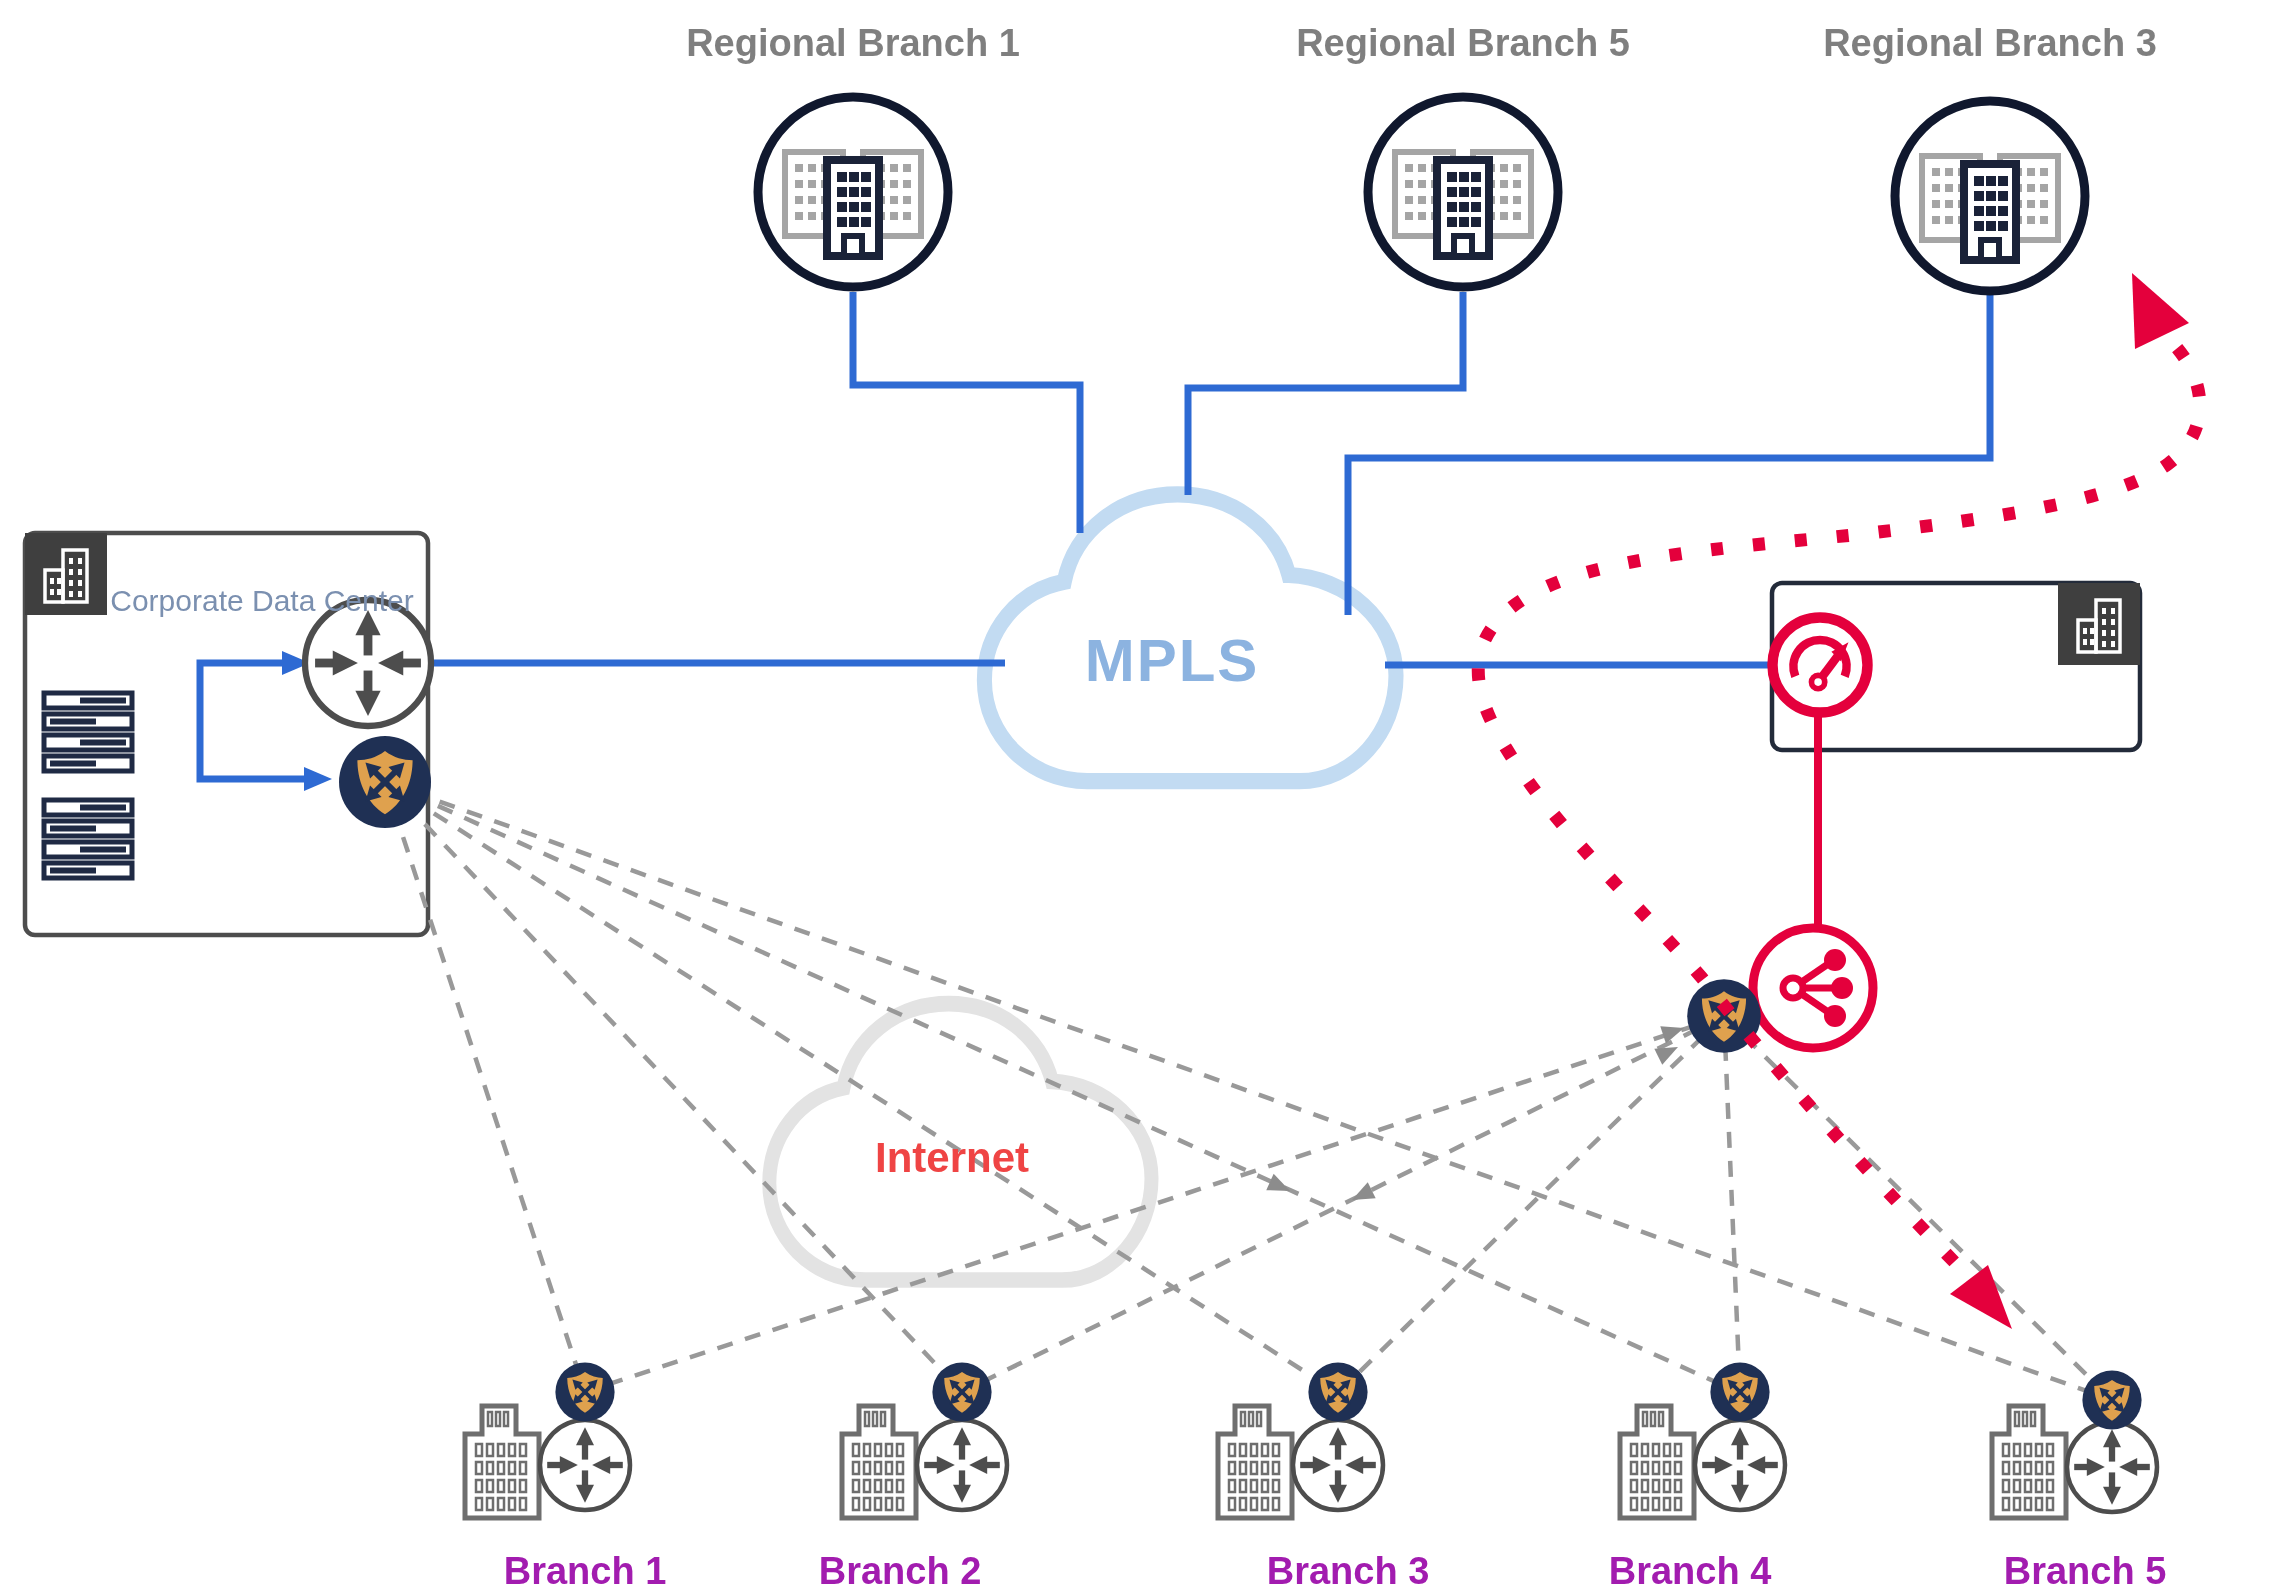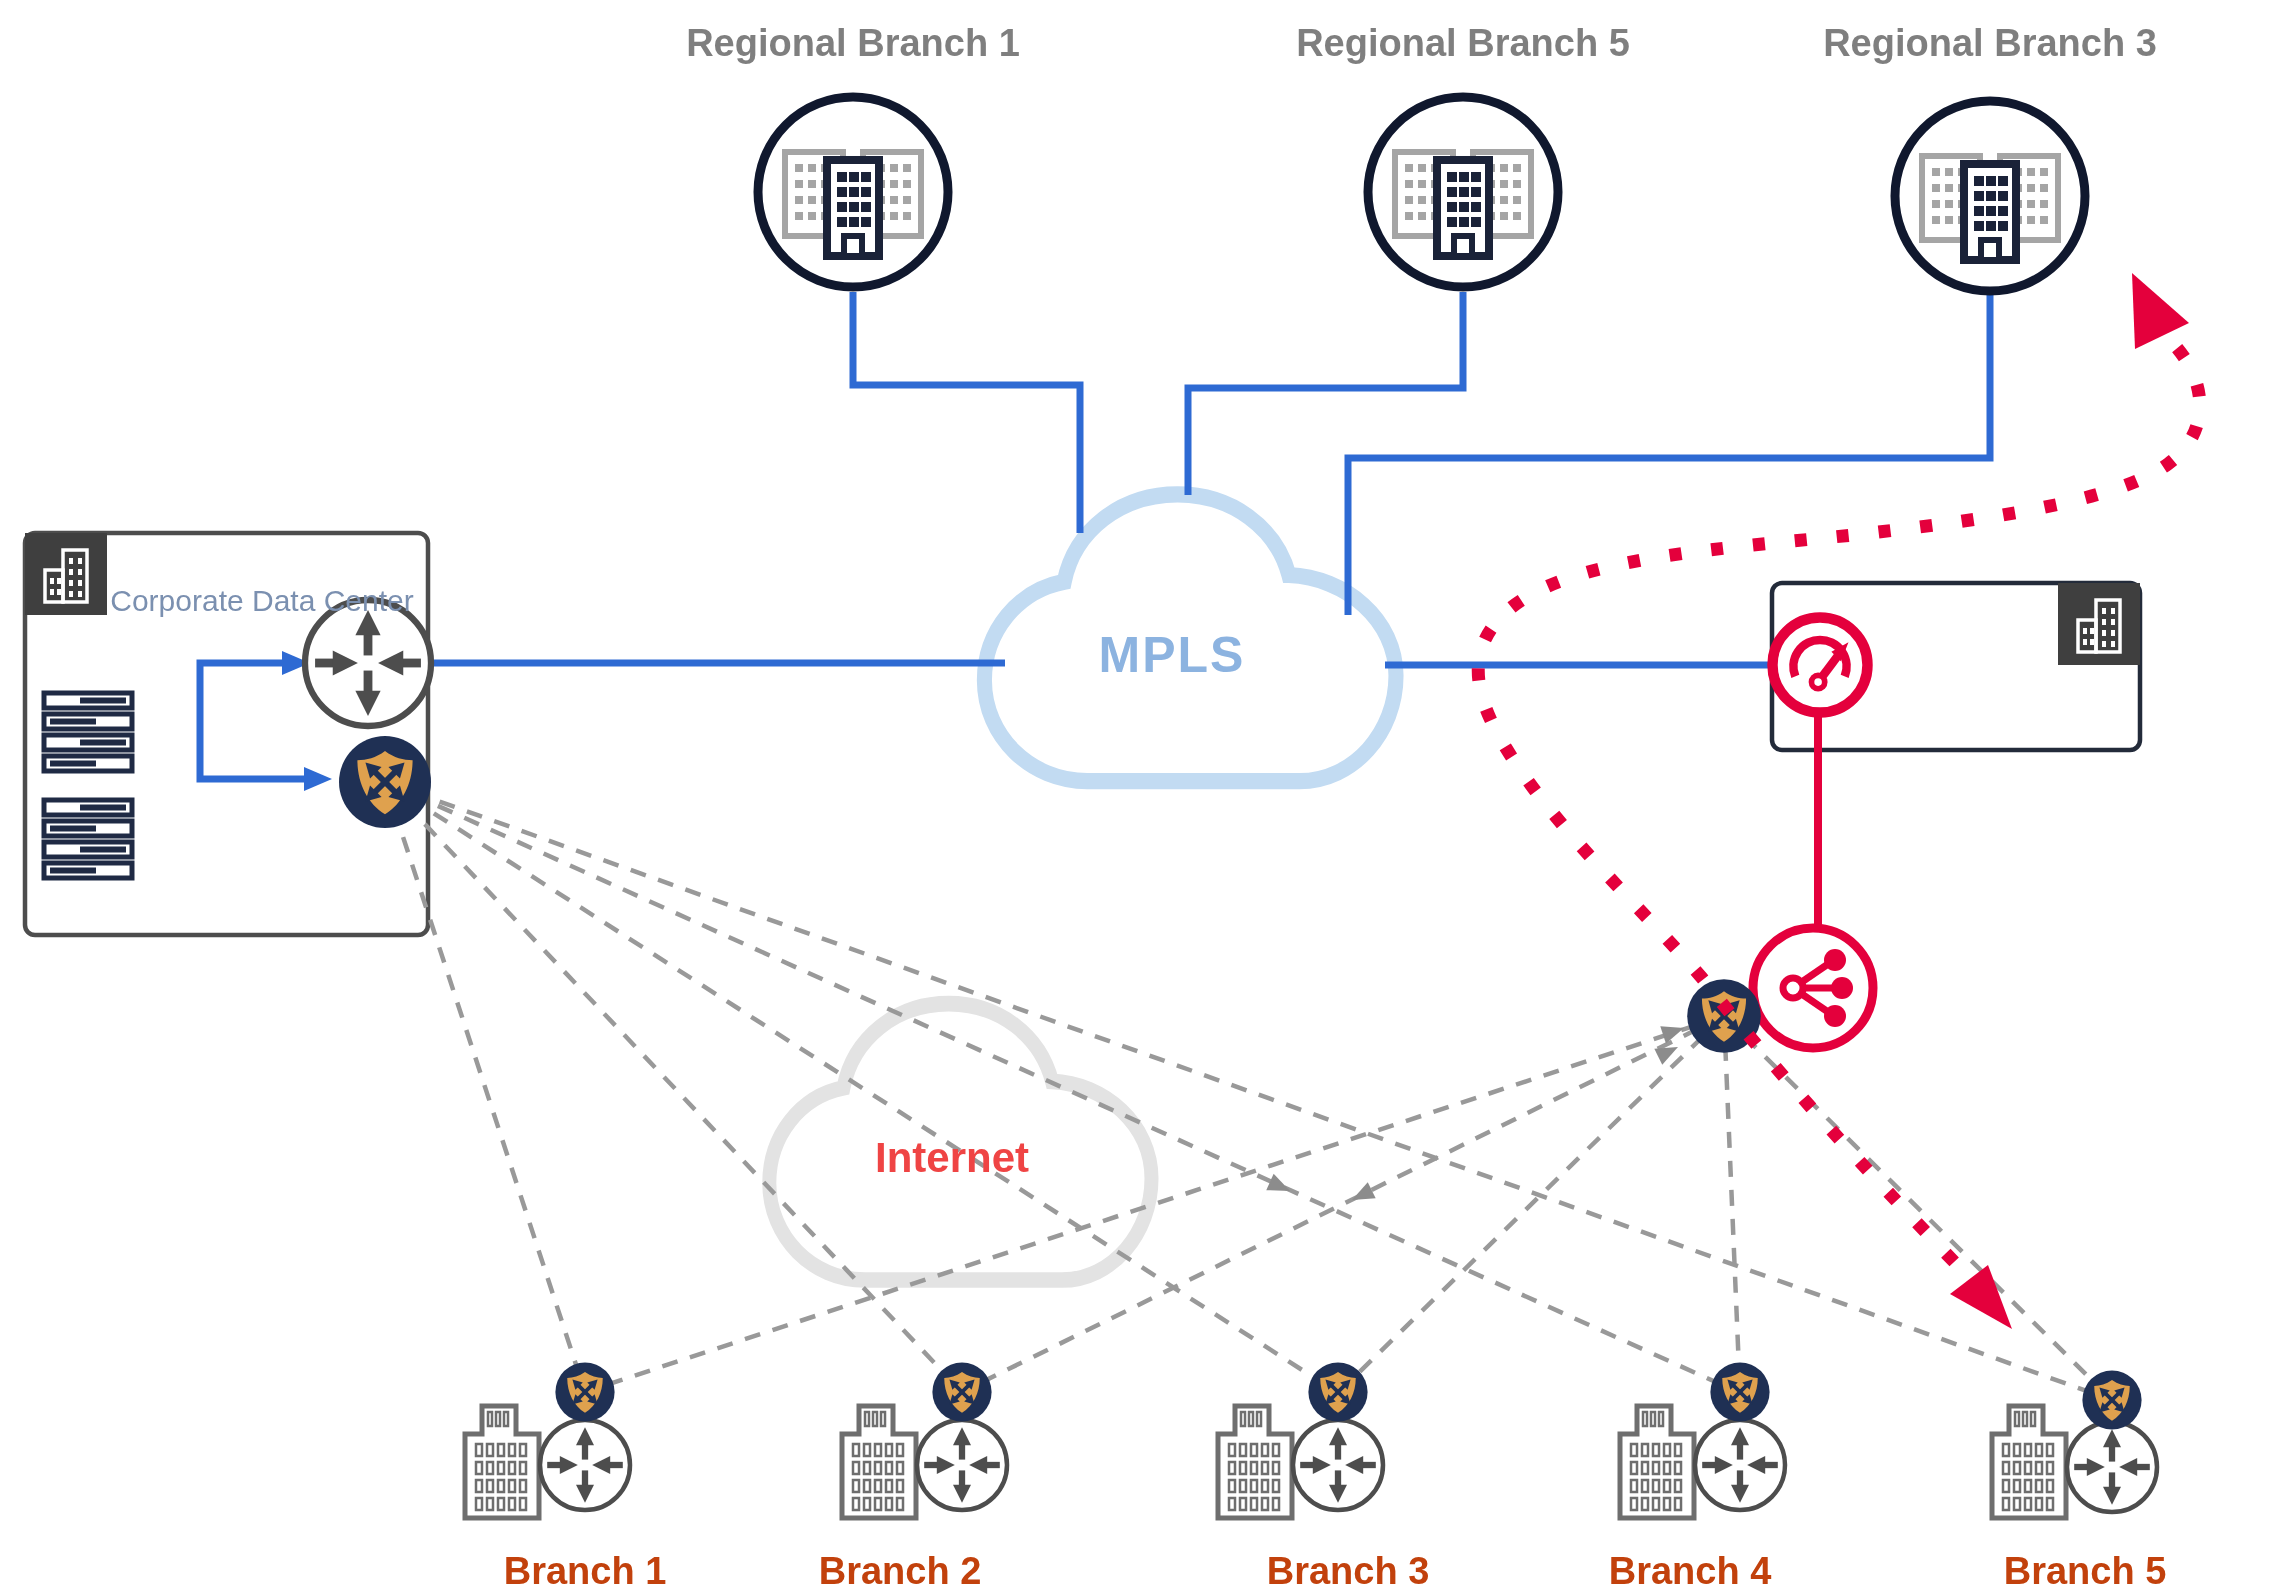--- a/index.html
+++ b/index.html
@@ -1,22 +1,22 @@
 <!DOCTYPE html>
 <html><head>
 <meta charset="utf-8">
 <style>
   html,body{margin:0;padding:0;background:#fff;}
   #canvas{position:relative;width:2276px;height:1594px;background:#fff;overflow:hidden;
           font-family:Liberation Sans, sans-serif;}
   #gfx{position:absolute;left:0;top:0;}
   .lbl{position:absolute;transform:translateX(-50%);white-space:nowrap;text-align:center;}
   .rb-lbl{font-size:38px;font-weight:bold;color:#7f7f7f;}
-  .br-lbl{font-size:38px;font-weight:bold;color:#c2410c;}
-  .mpls-lbl{font-size:50px;font-weight:bold;color:#8CB3E0;letter-spacing:2px;}
+  .br-lbl{font-size:38px;font-weight:bold;color:#a21caf;}
+  .mpls-lbl{font-size:60px;font-weight:bold;color:#8CB3E0;letter-spacing:2px;}
   .inet-lbl{font-size:42px;font-weight:bold;color:#ef4444;}
   .corp-lbl{font-size:30px;font-weight:500;color:#7B90B0;}
   .mega-lbl{font-size:26px;font-weight:bold;color:#595959;white-space:normal;width:260px;line-height:1.25;}
 </style>
 </head>
 <body>
 
 <div id="canvas">
 
 <svg id="gfx" width="2276" height="1594" viewBox="0 0 2276 1594">

